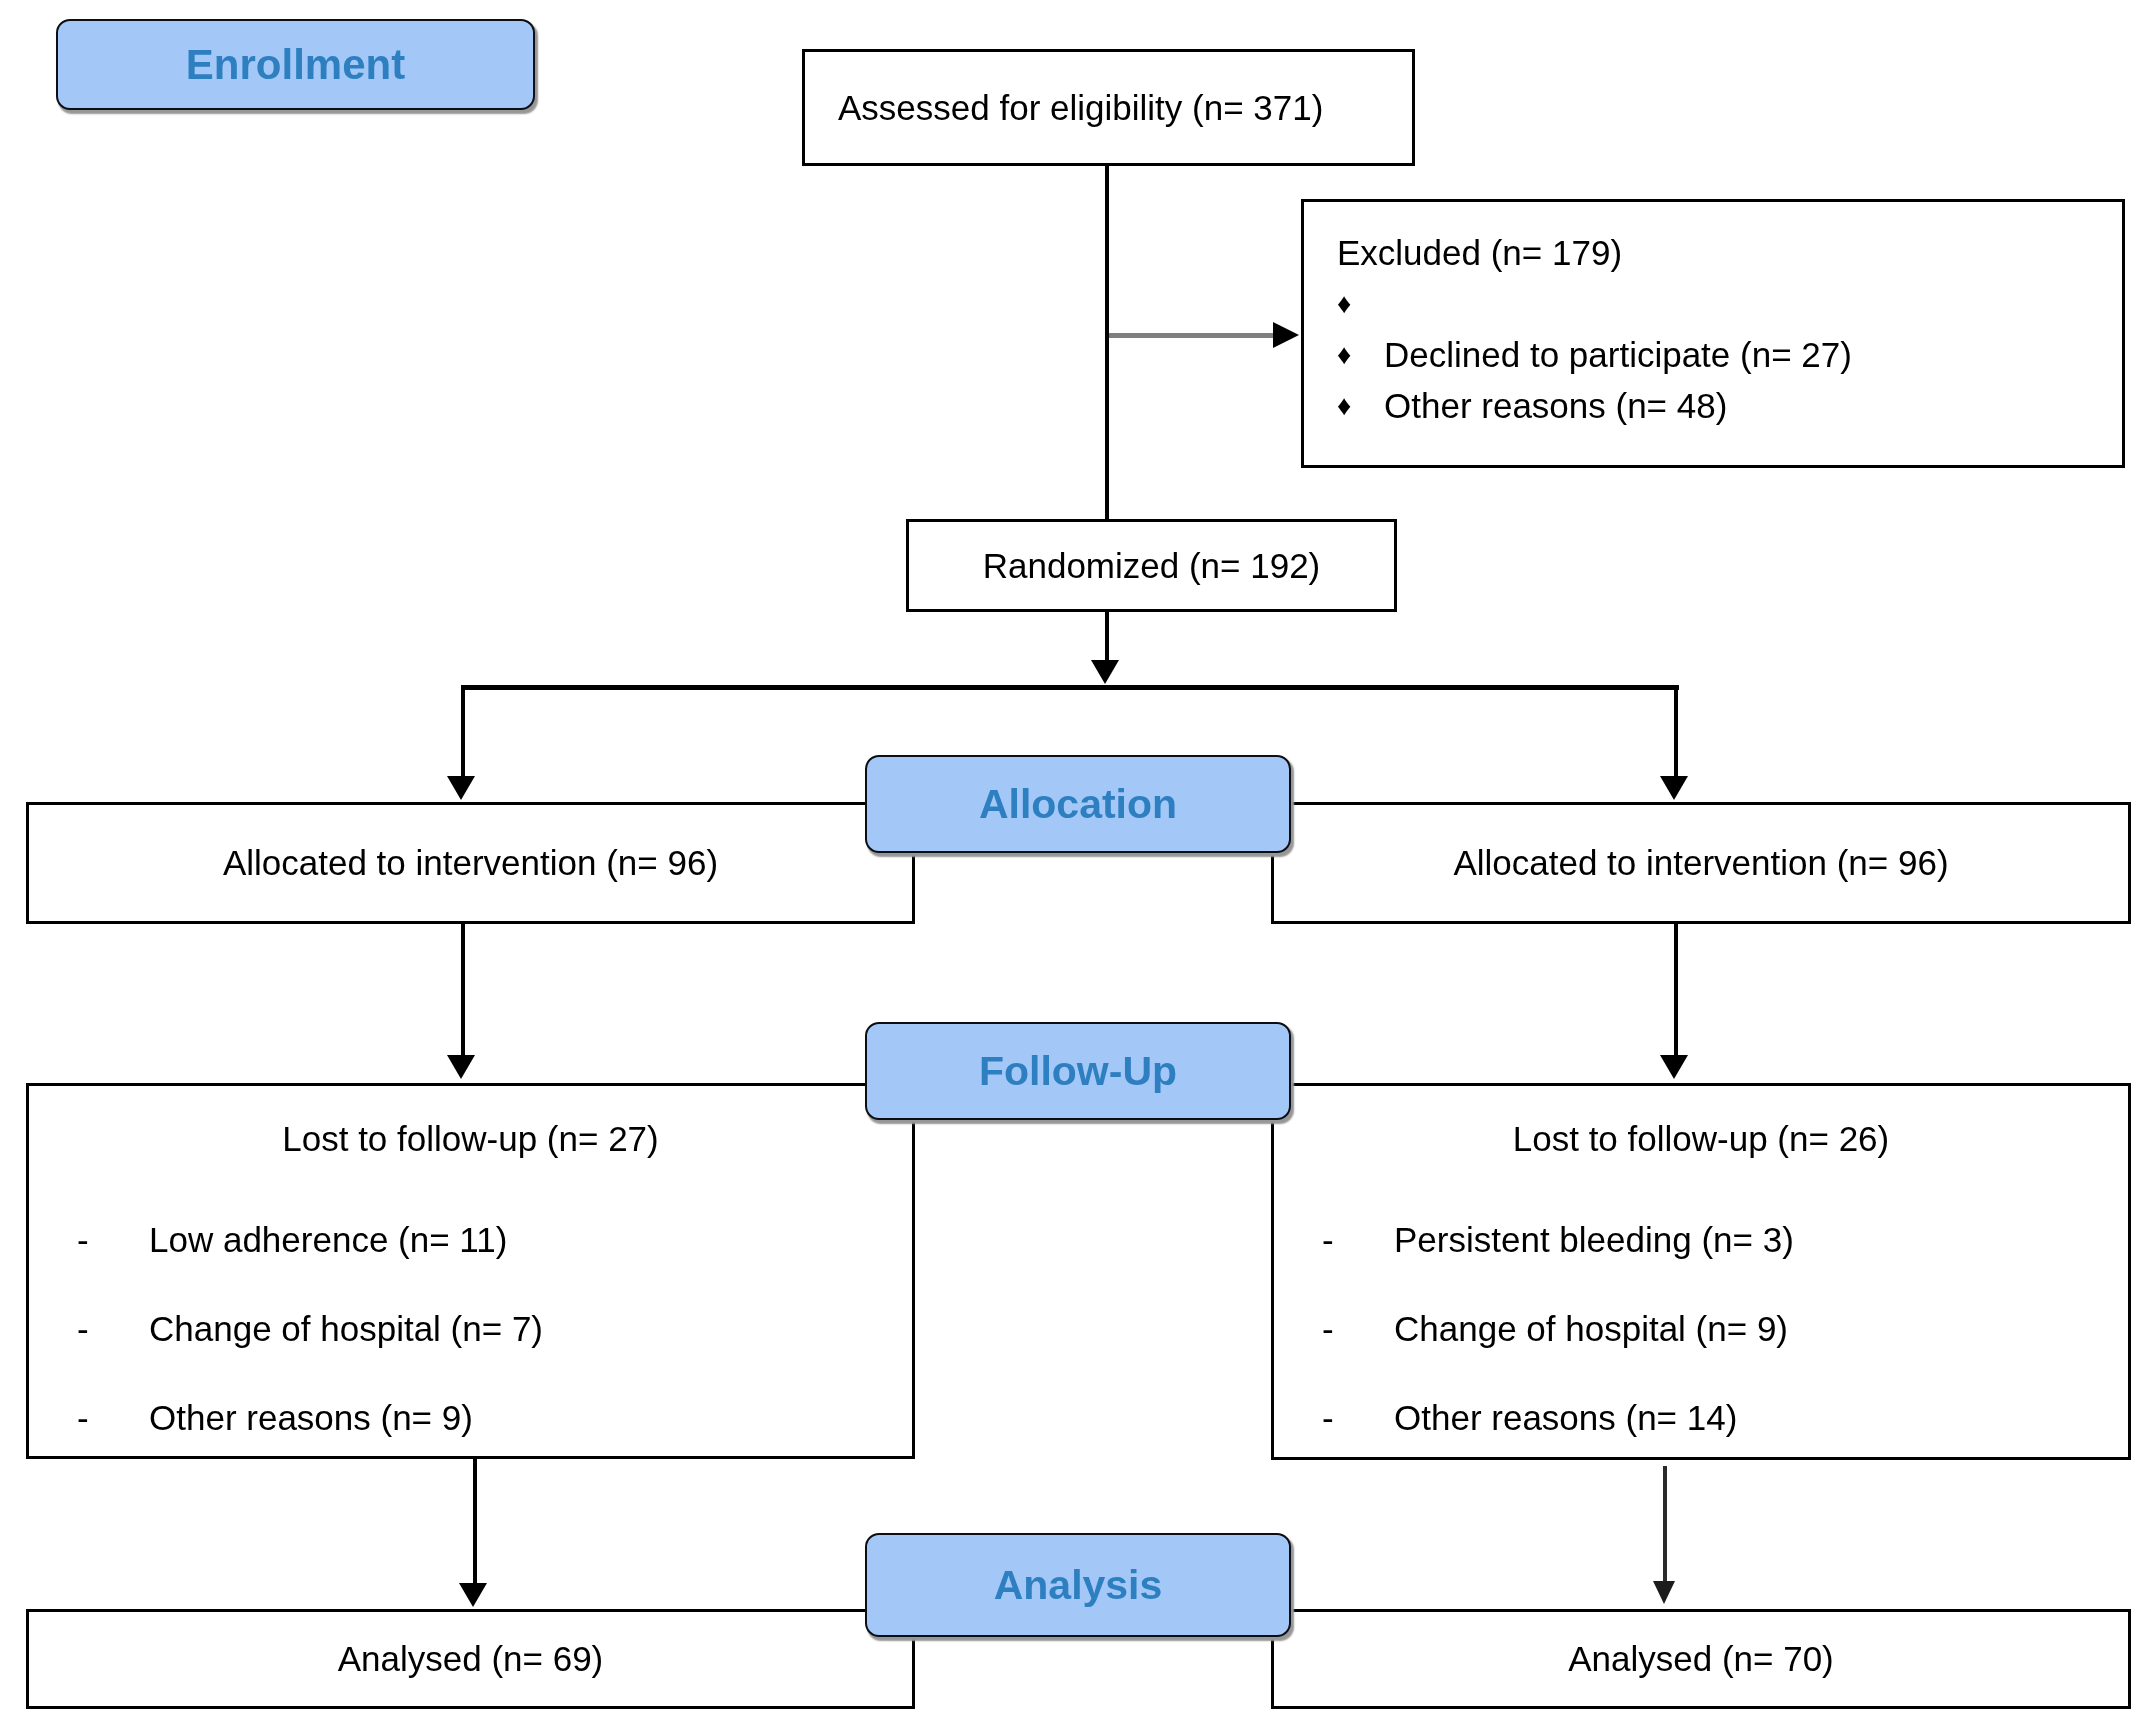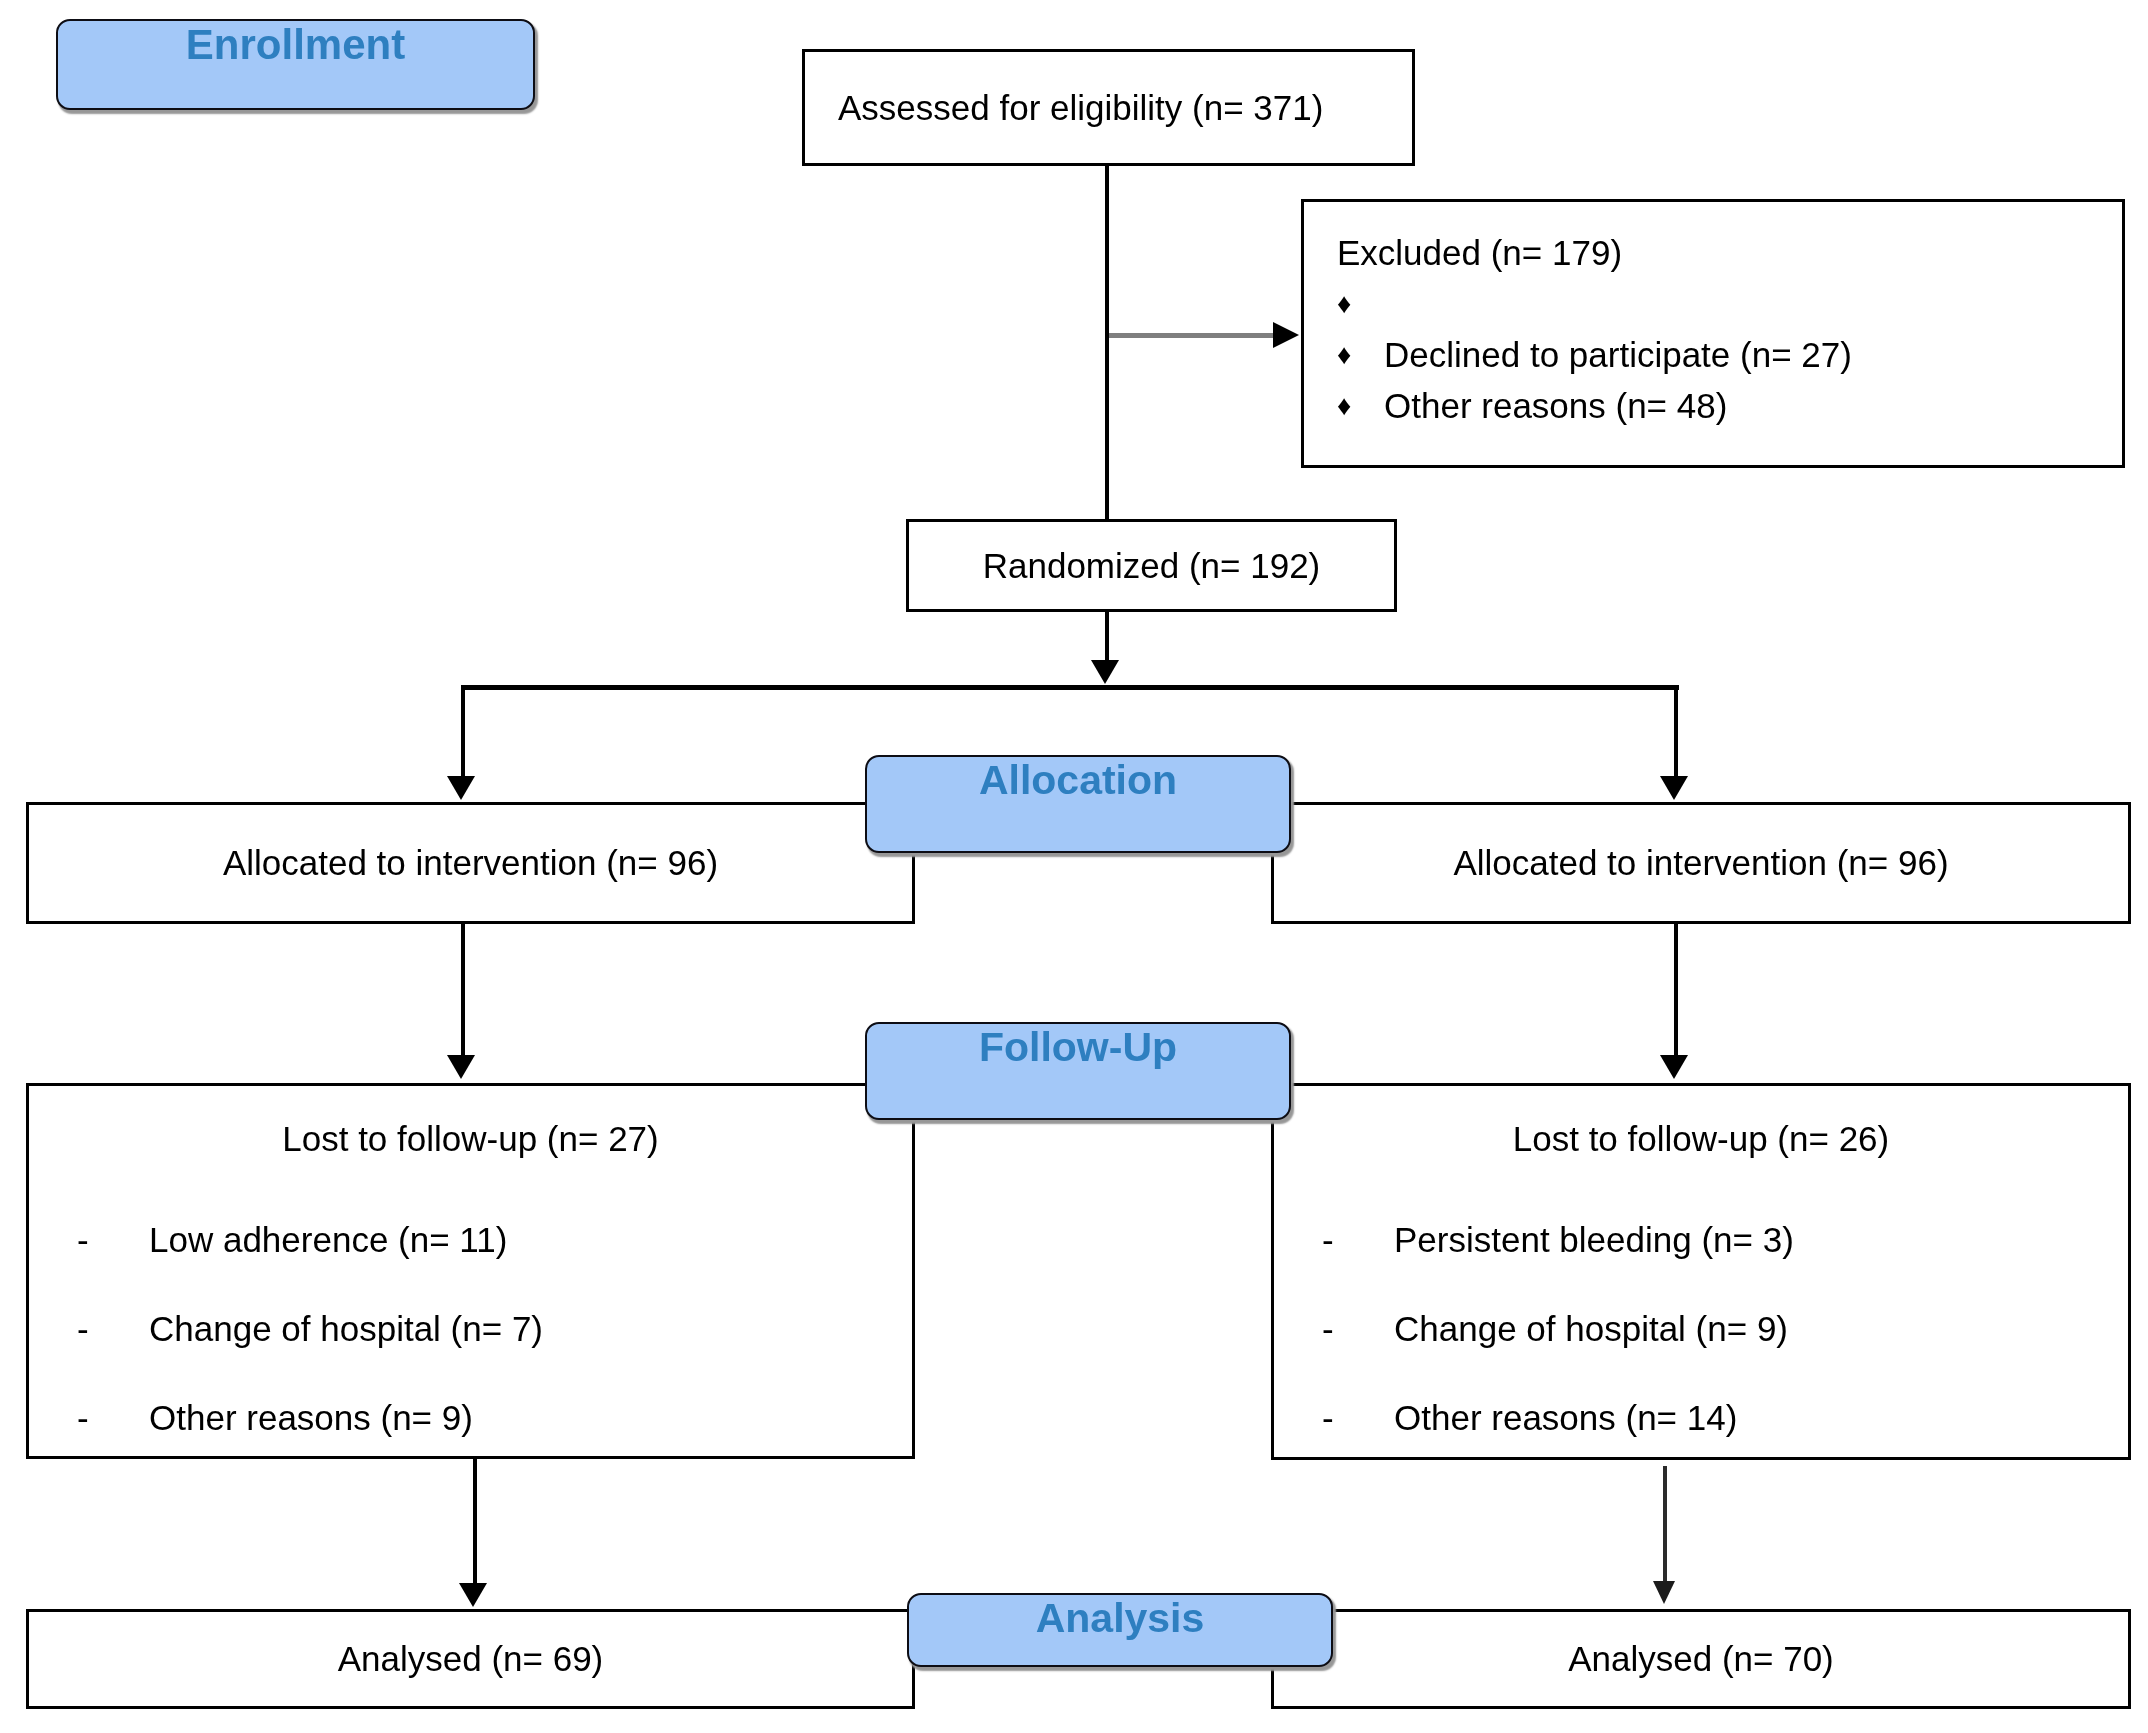--- a/index.html
+++ b/index.html
@@ -25,21 +25,21 @@
     border-top:13px solid transparent;border-bottom:13px solid transparent;
     border-left:26px solid #000;}
   
   .box{position:absolute;background:#fff;border:3.5px solid #000;
     box-sizing:border-box;font-size:35px;line-height:1.2;z-index:2;}
   .box.center{display:flex;align-items:center;justify-content:center;text-align:center;}
   .box.leftpad{display:flex;align-items:center;justify-content:flex-start;padding-left:33px;}
   
   .stage{position:absolute;background:#a3c8f8;border:2.6px solid #0d0d14;border-radius:14px;
     box-shadow:2.6px 3.5px 1.7px #979797;color:#2e7fc0;font-weight:bold;font-size:41px;
-    display:flex;justify-content:center;z-index:5;box-sizing:border-box;}
+    display:flex;align-items:center;justify-content:center;z-index:5;box-sizing:border-box;}
   
   .exc{padding:24.5px 33px;box-sizing:border-box;}
   .exc-title{line-height:51px;}
   .exc-item{display:flex;line-height:51px;}
   .exc-bullet{display:inline-block;width:47px;font-size:28px;text-align:left;}
   
   .fu-title{text-align:center;margin-top:33px;line-height:40px;}
   .fu-items{margin-top:61px;padding-left:48px;display:flex;flex-direction:column;gap:49px;}
   .fu-item{display:flex;line-height:40px;}
   .fu-dash{display:inline-block;width:72px;}
@@ -150,18 +150,18 @@
   <div class="line dark" style="left:1663px;top:1466px;width:3.5px;height:115px;"></div>
   <div class="arrow-down small" style="left:1653px;top:1581px;"></div>
 
   <div class="box center" style="left:26px;top:1609px;width:889px;height:100px;">
     <span>Analysed (n= 69)</span>
   </div>
   <div class="box center" style="left:1271px;top:1609px;width:860px;height:100px;">
     <span>Analysed (n= 70)</span>
   </div>
 
-  <div class="stage" style="left:865px;top:1593px;width:426px;height:74px;margin-left:42px;">
+  <div class="stage" style="left:865px;top:1533px;width:426px;height:104px;">
     <span>Analysis</span>
   </div>
 
 </div>
 
 
 </body></html>

